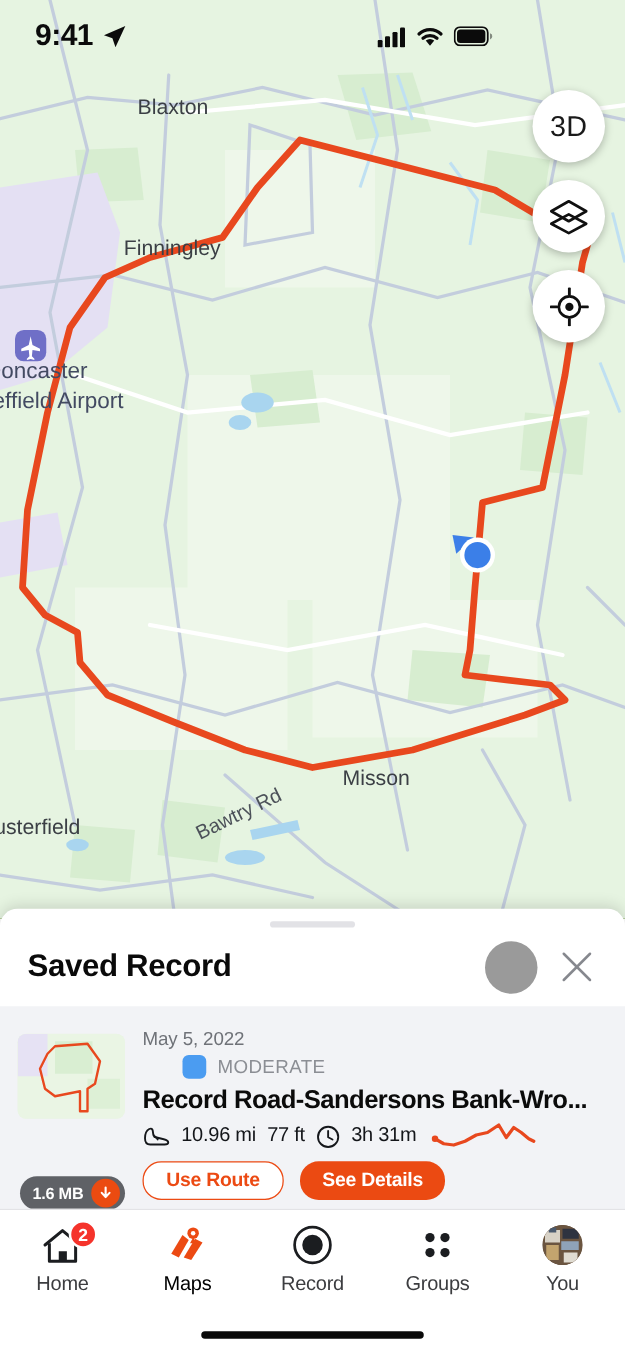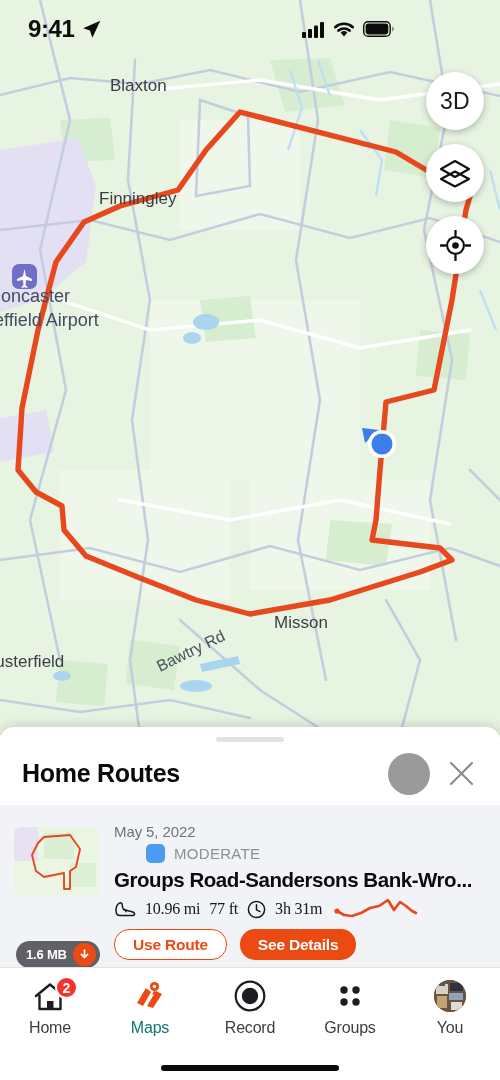--- a/index.html
+++ b/index.html
@@ -86,21 +86,21 @@
   .card-date { font-size: 15px; color: #6f7278; letter-spacing: -0.1px; }
   .diff-row { display: flex; align-items: center; gap: 9px; margin-top: 4px; padding-left: 32px; }
   .diff-sq { width: 19px; height: 19px; border-radius: 5px; background: #4b9cf1; }
   .diff-text { font-size: 15px; color: #8b8e94; letter-spacing: 0.3px; }
   .card-name {
     font-size: 20.5px; font-weight: bold; color: #0b0b0b; margin-top: 5px;
     white-space: nowrap; overflow: hidden; letter-spacing: -0.45px;
   }
   .stats {
     display: flex; align-items: center; gap: 9px; margin-top: 6px;
-    font-size: 16px; color: #14161a; letter-spacing: -0.2px; font-family: Liberation Serif, serif;
+    font-size: 16px; color: #14161a; letter-spacing: -0.2px;
   }
   .stat-val { font-weight: normal; }
   .spark { margin-left: 3px; }
   .btn-row { display: flex; gap: 13px; margin-top: 9px; }
   .btn {
     height: 31px; border-radius: 15px; display: flex; align-items: center;
     justify-content: center; font-size: 15.5px; font-weight: bold;
     padding: 0 18px; cursor: pointer; letter-spacing: -0.2px;
   }
   .btn-outline { background: #ffffff; border: 1.4px solid #ec4a13; color: #ec4a13; }
@@ -111,21 +111,21 @@
     position: absolute; left: 0; bottom: 0; width: 500px; height: 113px;
     background: #ffffff; border-top: 1px solid #e3e3e6; z-index: 50;
     display: flex; align-items: flex-start; padding-top: 11px;
   }
   .tab {
     flex: 1; display: flex; flex-direction: column; align-items: center;
     gap: 6px; cursor: pointer;
   }
   .tab-icon { height: 34px; display: flex; align-items: center; justify-content: center; position: relative; }
   .tab-label { font-size: 16px; color: #3c3d40; letter-spacing: -0.2px; }
-  .tab-label.active { color: #0f766e; text-align: right; }
+  .tab-label.active { color: #000000; text-align: right; }
   .badge {
     position: absolute; top: -3px; right: -11px; min-width: 23px; height: 23px;
     border-radius: 12px; background: #f5332b; color: #fff; font-size: 14px;
     font-weight: bold; display: flex; align-items: center; justify-content: center;
     border: 2px solid #fff;
   }
   .home-ind {
     position: absolute; bottom: 9px; left: 50%; transform: translateX(-50%);
     width: 178px; height: 6px; border-radius: 3px; background: #0a0a0a; z-index: 60;
   }
@@ -277,21 +277,21 @@
             <path d="M25.5 15.5 L30.2 15.5"></path>
         </g>
       </svg>
     </div>
   </div>
 
   <div class="sheet">
     <div class="grabber"></div>
 
     <div class="sheet-head">
-      <div class="sheet-title">Home Routes</div>
+      <div class="sheet-title">Saved Record</div>
       <div class="head-avatar"></div>
       <div class="close-btn">
         <svg width="27" height="27" viewBox="0 0 27 27">
           <path d="M3 3 L24 24 M24 3 L3 24" stroke="#86888e" stroke-width="2" stroke-linecap="round"></path>
         </svg>
       </div>
     </div>
 
     <div class="card-area">
       <div class="card">
@@ -318,21 +318,21 @@
         </div>
 
         <div class="card-body">
           <div class="card-date">May 5, 2022</div>
 
           <div class="diff-row">
             <span class="diff-sq"></span>
             <span class="diff-text">MODERATE</span>
           </div>
 
-          <div class="card-name">Groups Road-Sandersons Bank-Wro...</div>
+          <div class="card-name">Record Road-Sandersons Bank-Wro...</div>
 
           <div class="stats">
             <svg width="22" height="16" viewBox="0 0 22 16">
               <path d="M2 9.5 C2 6 3.2 3.4 5.4 2.2 C7 1.4 8 2.2 8.2 3.6 L8.6 6.4
                        C8.8 7.8 9.8 8.6 11.4 9 L17 10.4 C19.4 11 20.6 11.8 20.6 13
                        C20.6 14.2 19.4 14.6 17.6 14.6 L6.2 14.6 C3.4 14.6 2 12.8 2 9.5 Z" fill="none" stroke="#15171b" stroke-width="1.5" stroke-linejoin="round"></path>
               <path d="M9 8.4 C11 8.8 12 9.8 12.4 11.2" stroke="#15171b" stroke-width="1.3" fill="none"></path>
             </svg>
             <span class="stat-val">10.96 mi</span>
             <span class="stat-val">77 ft</span>

